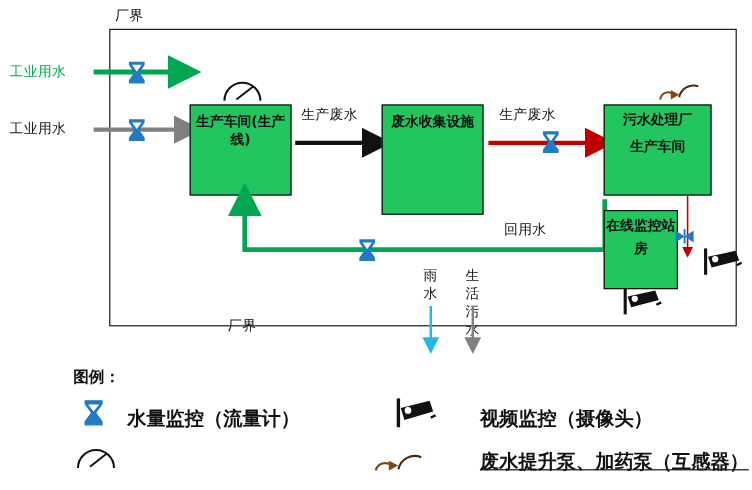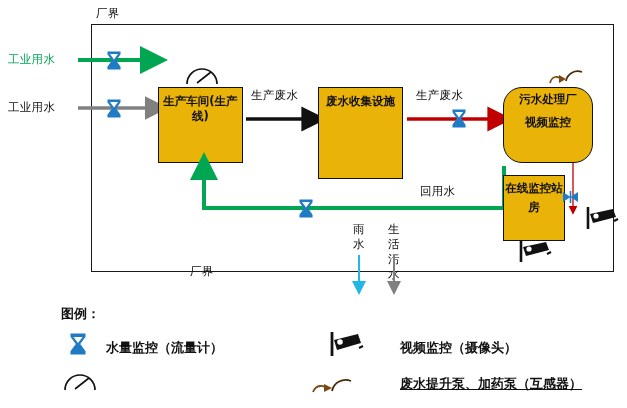--- a/index.html
+++ b/index.html
@@ -11,29 +11,29 @@
   #stage{position:relative;width:627px;height:408px;}
   .abs{position:absolute;}
   .lbl{
     font-size:11.5px;line-height:14px;font-weight:400;
     color:#111;white-space:nowrap;letter-spacing:0.3px;
   }
   .boundary{
     border:1.6px solid #1a1a1a;background:transparent;
   }
   .procbox{
-    border:1.3px solid #111;background:#eab308;
+    border:1.3px solid #111;background:#22c55e;
     box-sizing:border-box;
   }
   .procbox .txt{
     font-size:11.5px;line-height:15px;font-weight:700;
     text-align:center;padding-top:6px;color:#111;
   }
   .legend-title{font-size:13px;font-weight:700;}
-  .legend-text{font-size:13px;font-weight:700;color:#111;white-space:nowrap;}
+  .legend-text{font-size:16px;font-weight:700;color:#111;white-space:nowrap;}
   svg{display:block;overflow:visible;}
 </style>
 </head>
 <body>
 
 <div id="stage">
 
   <div class="abs boundary" style="left:91px;top:24px;width:521px;height:246px;"></div>
 
   <div class="abs lbl" style="left:96px;top:6px;">厂界</div>
@@ -104,23 +104,23 @@
     <path d="M3,2 L15,2 L15,4 L10.6,10.5 L15,17 L15,19 L3,19 L3,17 L7.4,10.5 L3,4 Z" fill="#1F7BC4" stroke="#1F7BC4" stroke-width="1.1"></path>
     <path d="M5,4 L13,4 L9,9.6 Z" fill="#ffffff"></path>
   </svg>
 
   <svg class="abs" style="left:546px;top:62px;" width="38" height="24">
     <path d="M4,21 C6,13 13,14 16,18" fill="none" stroke="#7B4A12" stroke-width="1.7"></path>
     <path d="M13,13 L20,17 L13,21 Z" fill="#7B4A12"></path>
     <path d="M20,19 A12,12 0 0 1 36,10" fill="none" stroke="#4A2A08" stroke-width="1.7"></path>
   </svg>
 
-  <div class="abs procbox" style="left:503px;top:87px;width:90px;height:76px;border-radius:19px;">
+  <div class="abs procbox" style="left:503px;top:87px;width:90px;height:76px;">
     <div class="txt" style="padding-top:4px;">污水处理厂</div>
-    <div class="txt" style="padding-top:8px;">视频监控</div>
+    <div class="txt" style="padding-top:8px;">生产车间</div>
   </div>
 
   <svg class="abs" style="left:196px;top:160px;" width="312" height="60">
     <defs>
       <marker id="mkGreenUp" markerWidth="7" markerHeight="7" refX="1" refY="3.5" orient="auto">
         <path d="M0,0 L7,3.5 L0,7 Z" fill="#00A651"></path>
       </marker>
     </defs>
     <polyline points="308,6 308,48 8,48 8,16" fill="none" stroke="#00A651" stroke-width="4" marker-end="url(#mkGreenUp)"></polyline>
   </svg>

